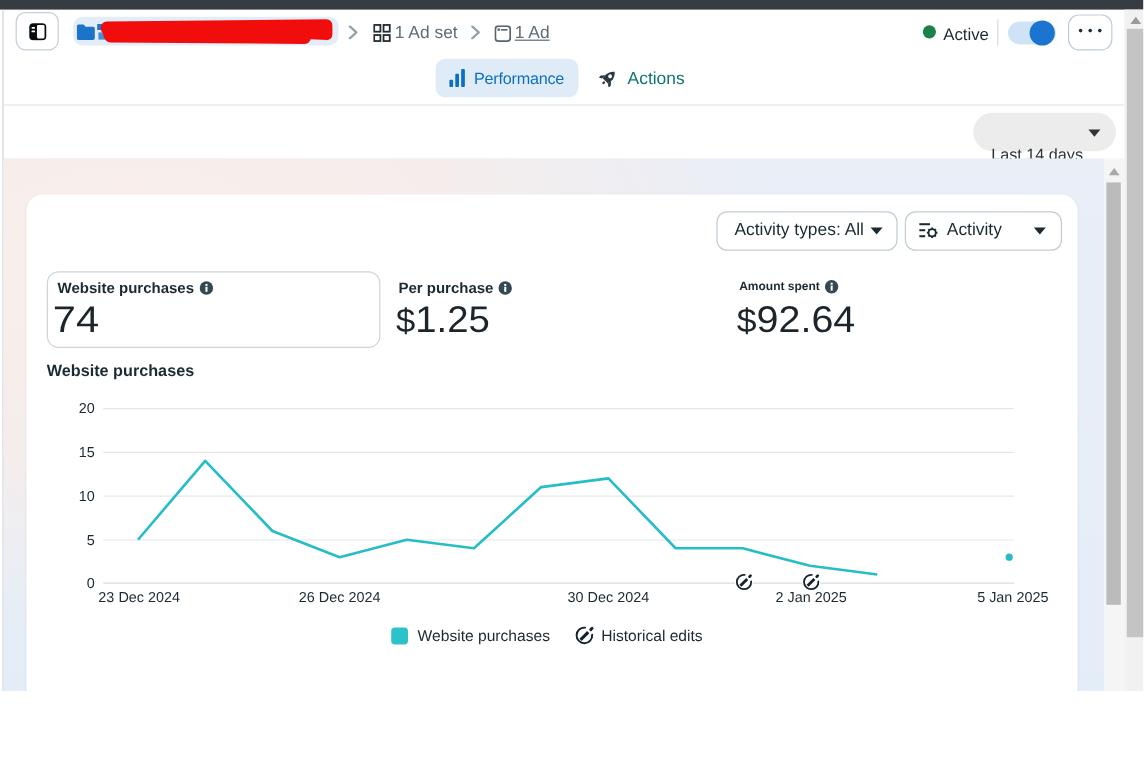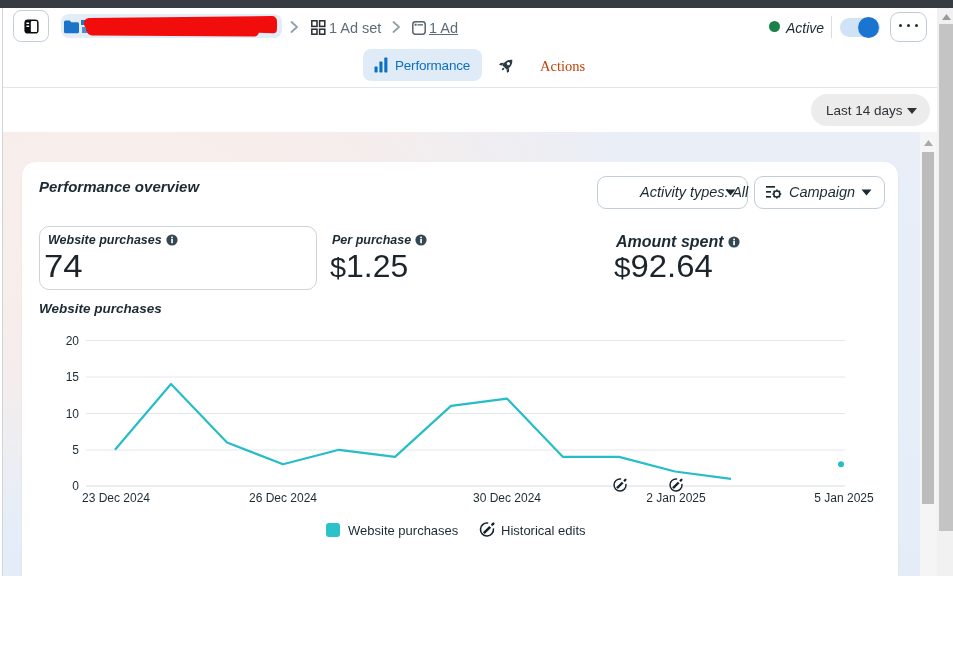--- a/index.html
+++ b/index.html
@@ -1,19 +1,19 @@
 <!DOCTYPE html>
 <html><head>
 <meta charset="utf-8">
 <style>
   html,body{margin:0;padding:0;}
   body{font-family:"Liberation Sans",sans-serif;}
   .page{position:relative;width:953px;height:576px;background:#fff;overflow:hidden;}
   .abs{position:absolute;}
-  .txt{color:#1c2b33;font-style:italic;}
+  .txt{color:#1c2b33;}
 </style>
 </head>
 <body>
 <div class="page">
 
   <div class="abs" style="left:0;top:0;width:953px;height:8px;background:#373c42;"></div>
 
   <div class="abs" style="left:2px;top:8px;width:1px;height:639px;background:#cfd5da;"></div>
 
   <div class="abs" style="left:13px;top:10px;width:36px;height:32px;border:1px solid #c3cfda;border-radius:8px;background:#fff;box-sizing:border-box;"></div>
@@ -91,36 +91,35 @@
 
   <svg class="abs" style="left:499px;top:57px;" width="16" height="16" viewBox="0 0 16 16">
     <g transform="rotate(45 8 8)">
       <path d="M8 0.6 C10.6 2.7 11.5 5.3 11.5 8.1 L11.5 11.5 L4.5 11.5 L4.5 8.1 C4.5 5.3 5.4 2.7 8 0.6 Z" fill="#2b3a42"></path>
       <path d="M4.5 8.4 L2.1 11.1 L2.1 13.4 L4.5 12.2 Z" fill="#2b3a42"></path>
       <path d="M11.5 8.4 L13.9 11.1 L13.9 13.4 L11.5 12.2 Z" fill="#2b3a42"></path>
       <rect x="7.1" y="12.3" width="1.8" height="2.5" rx="0.7" fill="#2b3a42"></rect>
       <circle cx="8" cy="6" r="1.6" fill="#fff"></circle>
     </g>
   </svg>
-  <div class="abs" style="left:540px;top:58px;font-size:14.5px;color:#c2410c;font-family:Liberation Serif, serif;">Actions</div>
+  <div class="abs" style="left:523px;top:58px;font-size:14.5px;color:#0f766e;">Actions</div>
 
   <div class="abs" style="left:811px;top:94px;width:119px;height:32px;background:#ececec;border-radius:16px;"></div>
-  <div class="abs" style="left:826px;top:103px;font-size:13.5px;color:#2e3338;">Last 14 days</div>
+  <div class="abs" style="left:826px;top:121px;font-size:13.5px;color:#2e3338;">Last 14 days</div>
   <svg class="abs" style="left:906px;top:107px;" width="12" height="8" viewBox="0 0 12 8">
       <path d="M1 1 L6 7 L11 1 Z" fill="#2e3338"></path>
     </svg>
 
   <div class="abs" style="left:3px;top:132px;width:917px;height:514px;background:radial-gradient(720px 420px at 110px 90px,rgba(250,238,233,1) 0%,rgba(249,237,233,0.75) 40%,rgba(249,237,233,0) 75%),linear-gradient(180deg,#e9eef7 0%,#e6eef8 55%,#e2ecf8 100%);"></div>
 
   <div class="abs" style="left:22px;top:162px;width:876px;height:433px;background:#fff;border-radius:14px;box-shadow:0 1px 2px rgba(0,0,0,0.07);"></div>
 
-  <div class="abs txt" style="left:39px;top:178px;font-size:15px;font-weight:bold;">Performance overview</div>
 
   <div class="abs" style="left:597px;top:176px;width:151px;height:33px;border:1px solid #c2cdd6;border-radius:9px;background:#fff;box-sizing:border-box;"></div>
-  <div class="abs txt" style="left:640px;top:184px;font-size:14.5px;">Activity types: All</div>
+  <div class="abs txt" style="left:612px;top:184px;font-size:14.5px;">Activity types: All</div>
   <svg class="abs" style="left:725px;top:189px;" width="11" height="7" viewBox="0 0 11 7">
       <path d="M0.5 0.5 L5.5 6.5 L10.5 0.5 Z" fill="#1c2b33"></path>
     </svg>
 
   <div class="abs" style="left:754px;top:176px;width:131px;height:33px;border:1px solid #c2cdd6;border-radius:9px;background:#fff;box-sizing:border-box;"></div>
   <svg class="abs" style="left:766px;top:185px;" width="16" height="15" viewBox="0 0 16 15">
     <rect x="0" y="1" width="9" height="1.7" fill="#1c2b33"></rect>
     <rect x="0" y="6" width="5" height="1.7" fill="#1c2b33"></rect>
     <rect x="0" y="11" width="5" height="1.7" fill="#1c2b33"></rect>
     <g fill="none" stroke="#1c2b33" stroke-width="1.5">
@@ -130,41 +129,41 @@
       <line x1="10.8" y1="4.6" x2="10.8" y2="6"></line>
       <line x1="10.8" y1="12" x2="10.8" y2="13.4"></line>
       <line x1="6.4" y1="9" x2="7.8" y2="9"></line>
       <line x1="13.8" y1="9" x2="15.2" y2="9"></line>
       <line x1="7.7" y1="5.9" x2="8.7" y2="6.9"></line>
       <line x1="12.9" y1="11.1" x2="13.9" y2="12.1"></line>
       <line x1="13.9" y1="5.9" x2="12.9" y2="6.9"></line>
       <line x1="8.7" y1="11.1" x2="7.7" y2="12.1"></line>
     </g>
   </svg>
-  <div class="abs txt" style="left:789px;top:184px;font-size:14.5px;">Campaign</div>
+  <div class="abs txt" style="left:789px;top:184px;font-size:14.5px;">Activity</div>
   <svg class="abs" style="left:861px;top:189px;" width="11" height="7" viewBox="0 0 11 7">
       <path d="M0.5 0.5 L5.5 6.5 L10.5 0.5 Z" fill="#1c2b33"></path>
     </svg>
 
   <div class="abs" style="left:39px;top:226px;width:278px;height:64px;border:1px solid #ccd4da;border-radius:10px;box-sizing:border-box;"></div>
   <div class="abs txt" style="left:48px;top:233px;font-size:12.5px;font-weight:bold;display:flex;align-items:center;gap:4px;">Website purchases<svg width="12" height="12" viewBox="0 0 12 12">
         <circle cx="6" cy="6" r="5.6" fill="#344854"></circle>
         <rect x="5.2" y="5" width="1.7" height="4.2" fill="#fff"></rect>
         <rect x="5.2" y="2.6" width="1.7" height="1.7" fill="#fff"></rect>
       </svg></div>
   <div class="abs" style="left:44px;top:249px;font-size:31px;color:#1c252c;transform:scaleX(1.12);transform-origin:0 0;">74</div>
 
   <div class="abs txt" style="left:332px;top:233px;font-size:12.5px;font-weight:bold;display:flex;align-items:center;gap:4px;">Per purchase<svg width="12" height="12" viewBox="0 0 12 12">
         <circle cx="6" cy="6" r="5.6" fill="#344854"></circle>
         <rect x="5.2" y="5" width="1.7" height="4.2" fill="#fff"></rect>
         <rect x="5.2" y="2.6" width="1.7" height="1.7" fill="#fff"></rect>
       </svg></div>
   <div class="abs" style="left:330px;top:249px;font-size:31px;color:#1c252c;transform:scaleX(1.03);transform-origin:0 0;"><span style="font-size:28px;">$</span>1.25</div>
 
-  <div class="abs txt" style="left:616px;top:233px;font-size:16px;font-weight:bold;display:flex;align-items:center;gap:4px;">Amount spent<svg width="12" height="12" viewBox="0 0 12 12">
+  <div class="abs txt" style="left:616px;top:233px;font-size:10px;font-weight:bold;display:flex;align-items:center;gap:4px;">Amount spent<svg width="12" height="12" viewBox="0 0 12 12">
         <circle cx="6" cy="6" r="5.6" fill="#344854"></circle>
         <rect x="5.2" y="5" width="1.7" height="4.2" fill="#fff"></rect>
         <rect x="5.2" y="2.6" width="1.7" height="1.7" fill="#fff"></rect>
       </svg></div>
   <div class="abs" style="left:614px;top:249px;font-size:31px;color:#1c252c;transform:scaleX(1.06);transform-origin:0 0;"><span style="font-size:28px;">$</span>92.64</div>
 
   <div class="abs txt" style="left:39px;top:301px;font-size:13.5px;font-weight:bold;">Website purchases</div>
 
   <svg class="abs" style="left:0;top:0;" width="953" height="651" viewBox="0 0 953 651">
 

